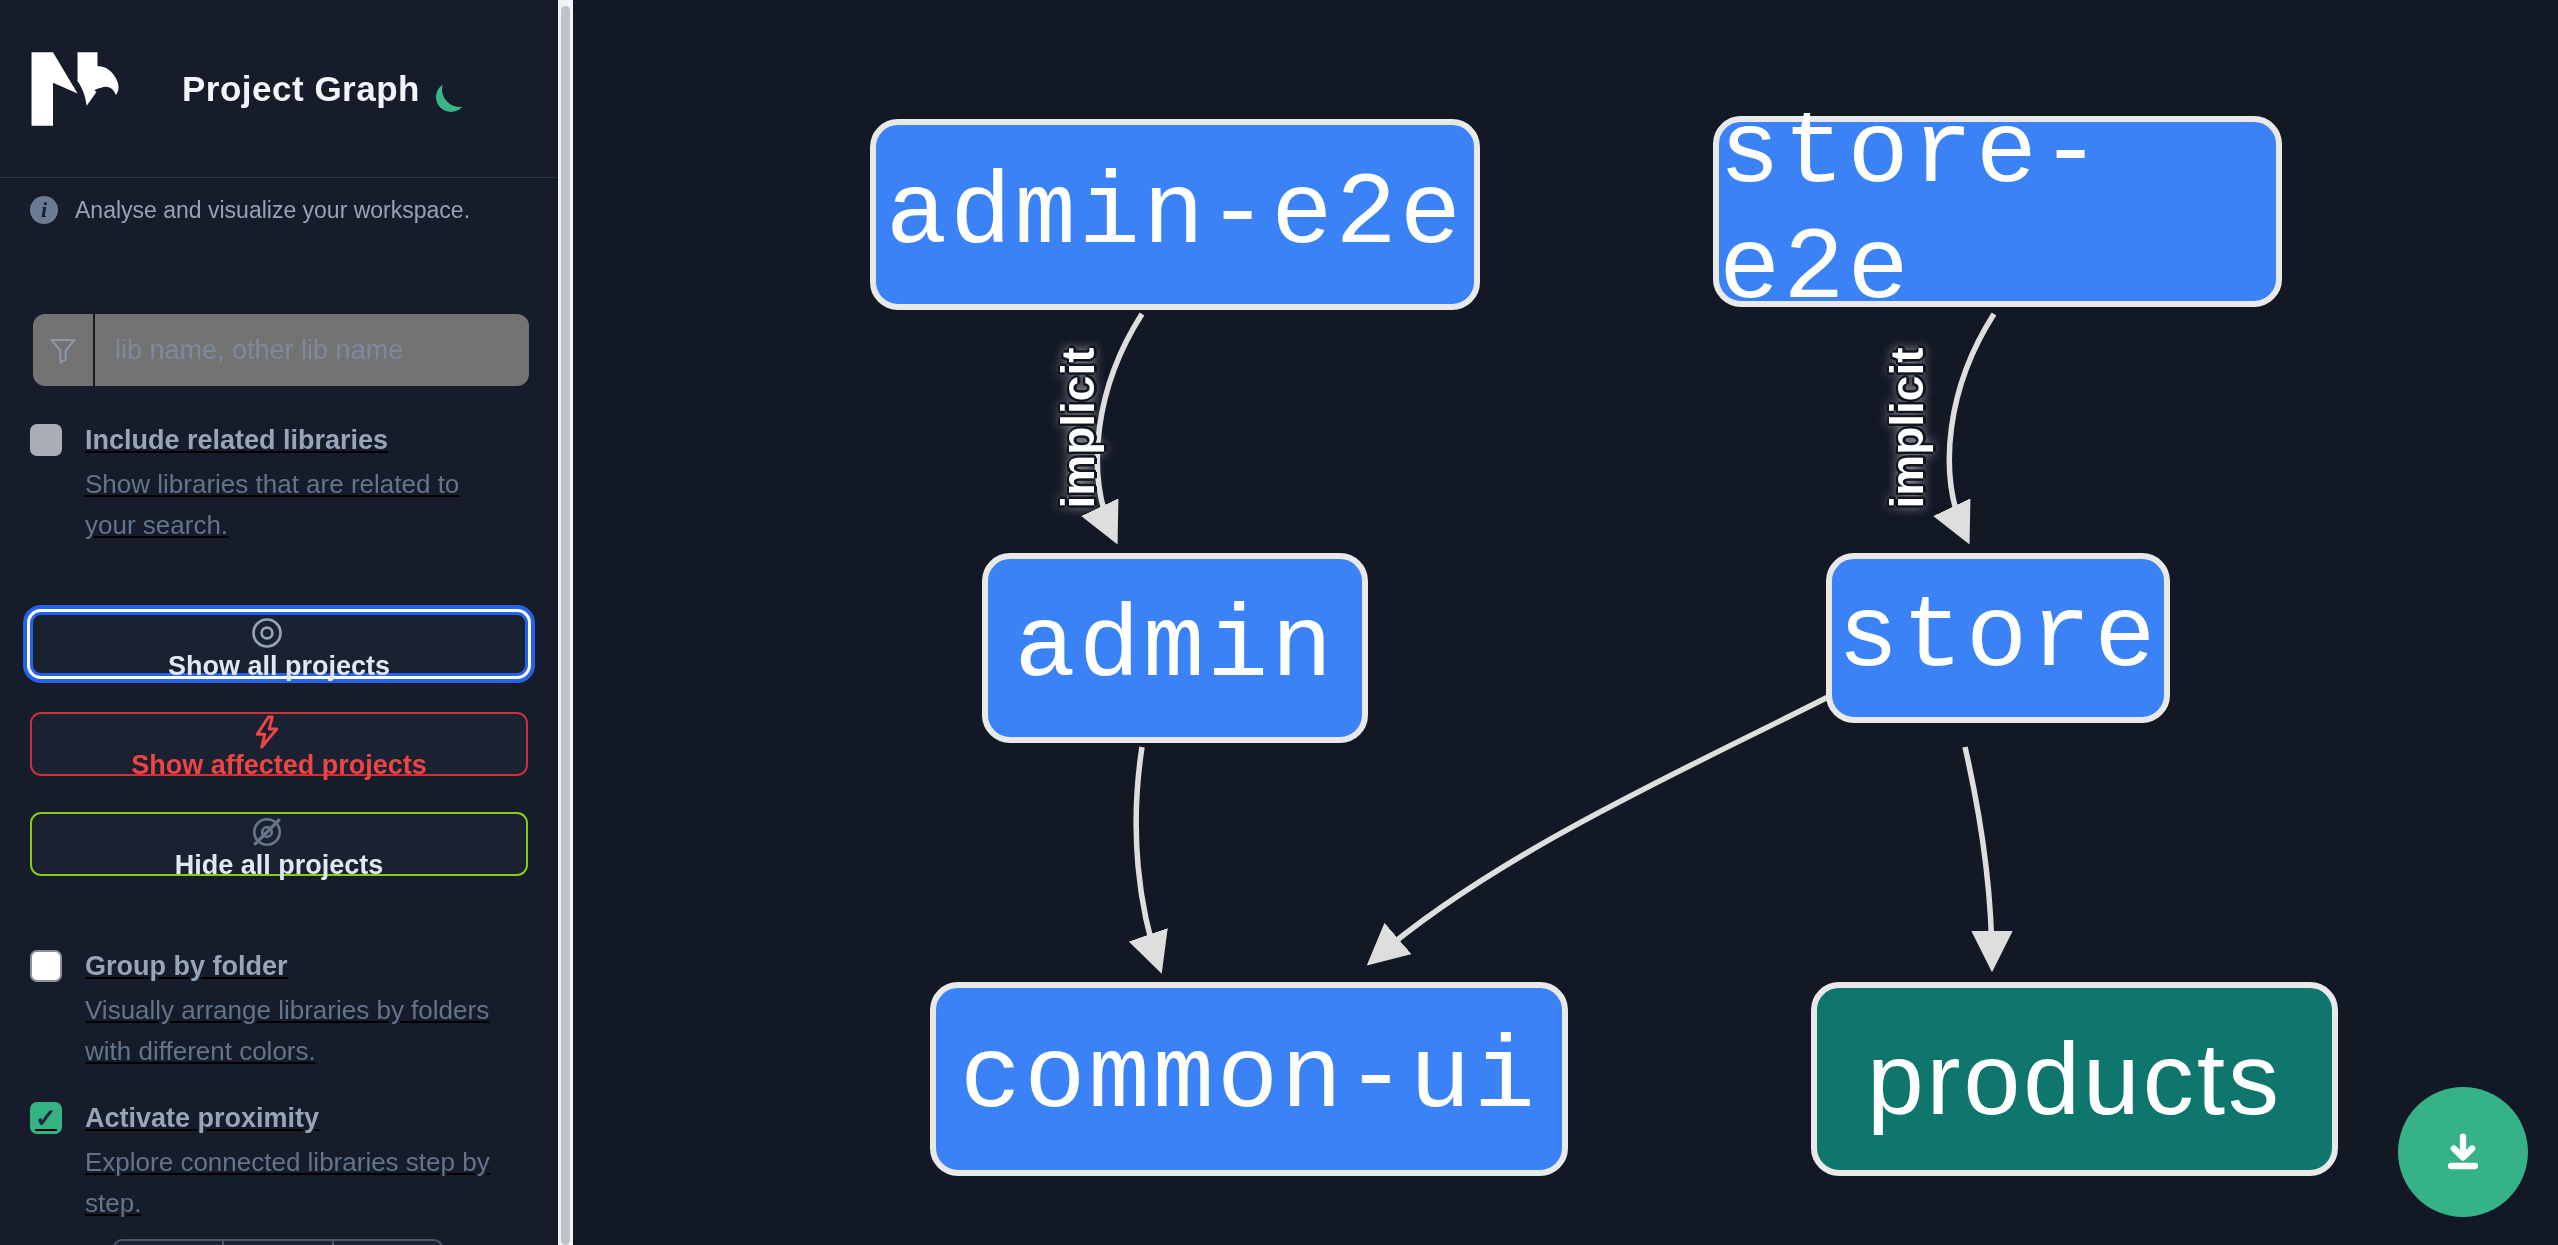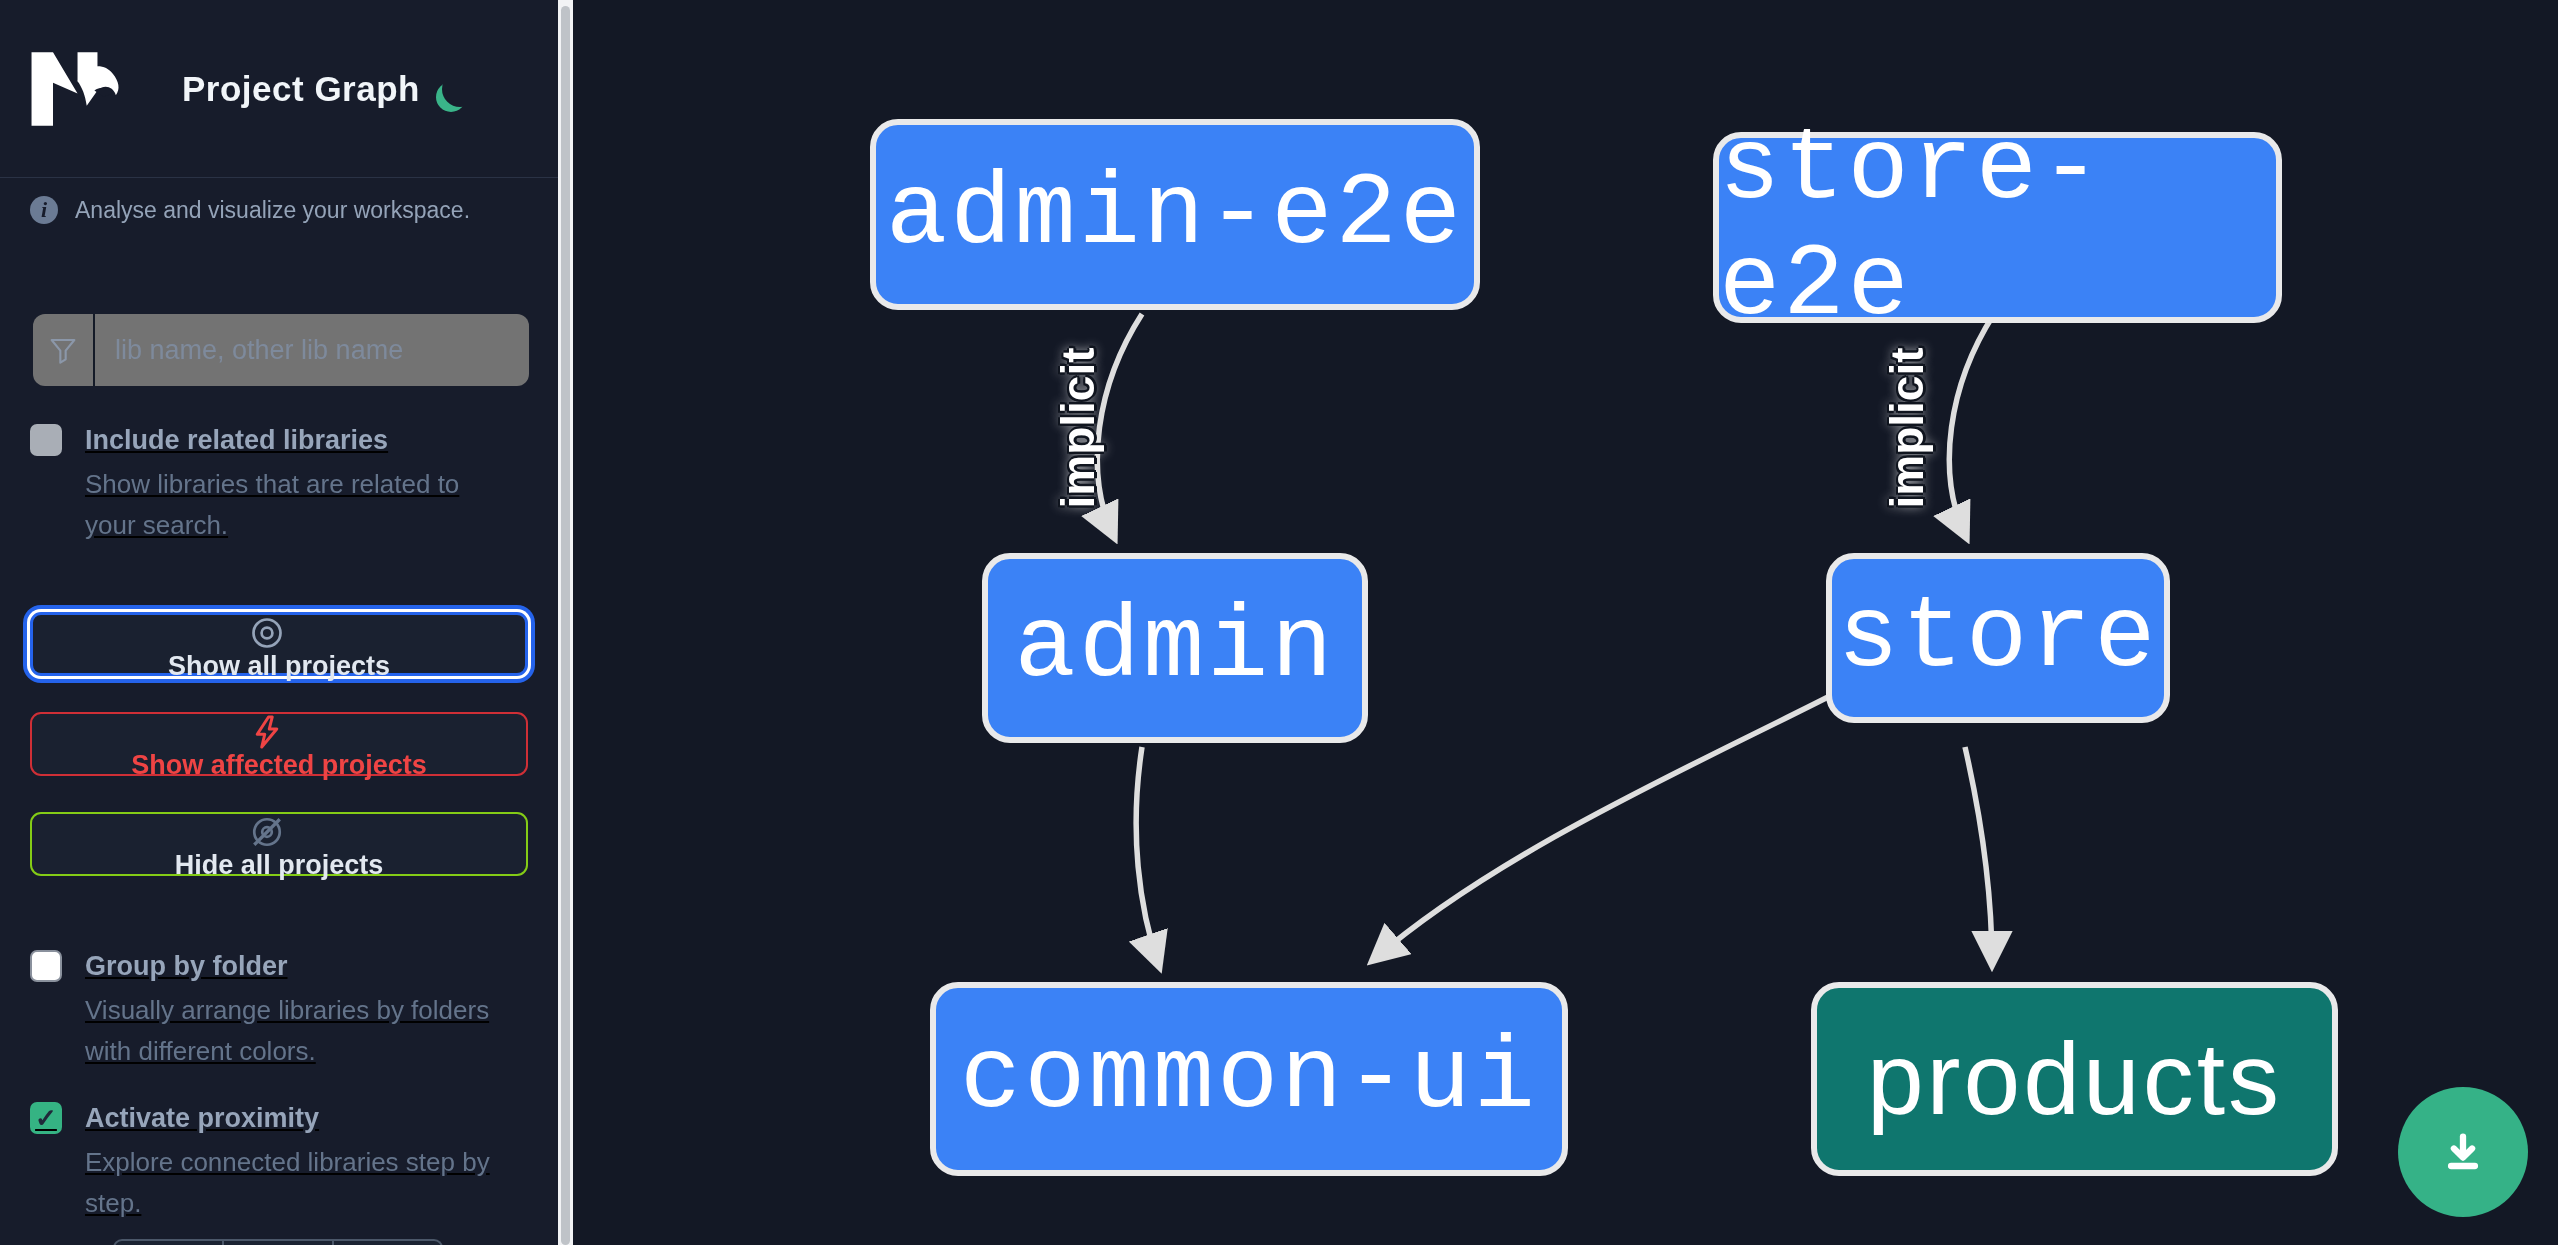--- a/index.html
+++ b/index.html
@@ -186,21 +186,21 @@
         <path d="M 569 747 C 556 832, 566 908, 586 966" marker-end="url(#arrow)"></path>
         <path d="M 1255 697 C 1115 768, 925 852, 800 960" marker-end="url(#arrow)"></path>
         <path d="M 1392 747 C 1411 830, 1419 900, 1419 964" marker-end="url(#arrow)"></path>
       </g>
     </svg>
 
     <div class="edge-label" style="left:505px; top:428px">implicit</div>
     <div class="edge-label" style="left:1334px; top:428px">implicit</div>
 
     <div class="node pink" style="left:297px;  top:119px; width:610px; height:191px">admin-e2e</div>
-    <div class="node pink" style="left:1140px; top:132px; width:569px; height:191px">store-e2e</div>
+    <div class="node pink" style="left:1140px; top:116px; width:569px; height:191px">store-e2e</div>
     <div class="node pink" style="left:409px;  top:553px; width:386px; height:190px">admin</div>
     <div class="node pink" style="left:1253px; top:553px; width:344px; height:170px">store</div>
     <div class="node pink" style="left:357px;  top:982px; width:638px; height:194px">common-ui</div>
     <div class="node grey" style="left:1238px; top:982px; width:527px; height:194px">products</div>
 
     <div class="fab">
       <svg width="56" height="56" viewBox="0 0 40 40" fill="none" stroke="#ffffff" stroke-width="4.5" stroke-linecap="round" stroke-linejoin="round">
         <path d="M20 9 v14"></path>
           <path d="M13.5 17.5 L20 24 L26.5 17.5"></path>
           <path d="M11.5 30 h17"></path>

